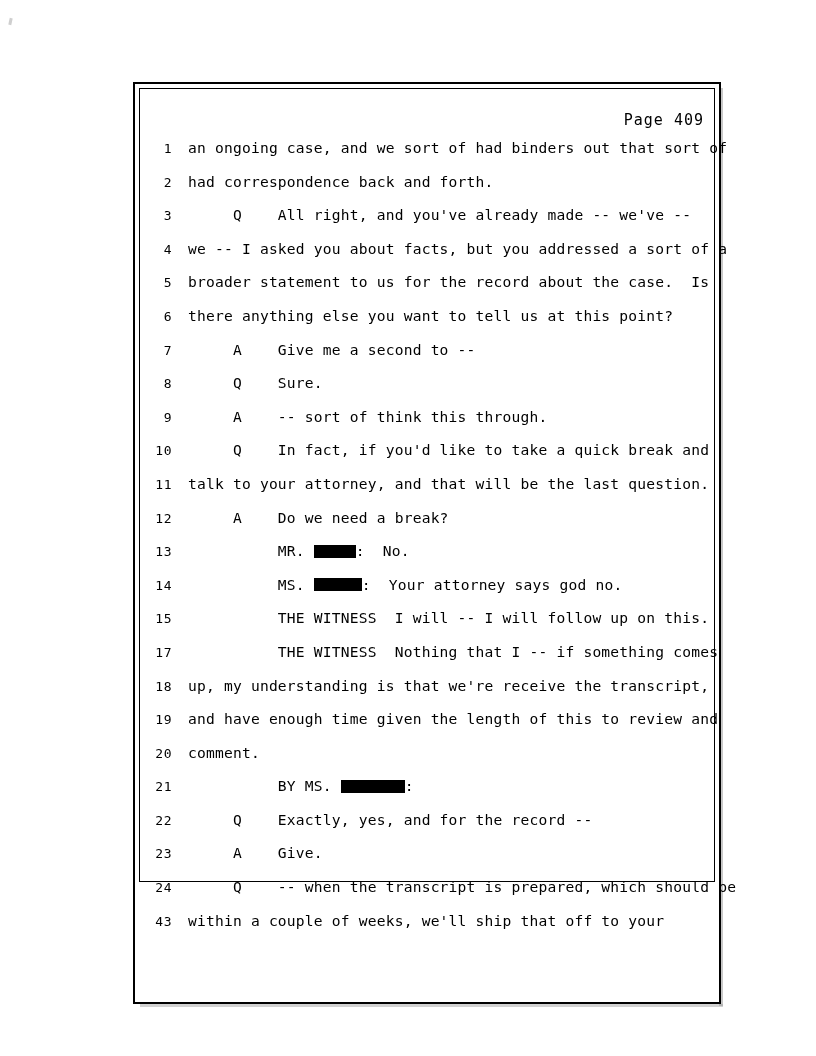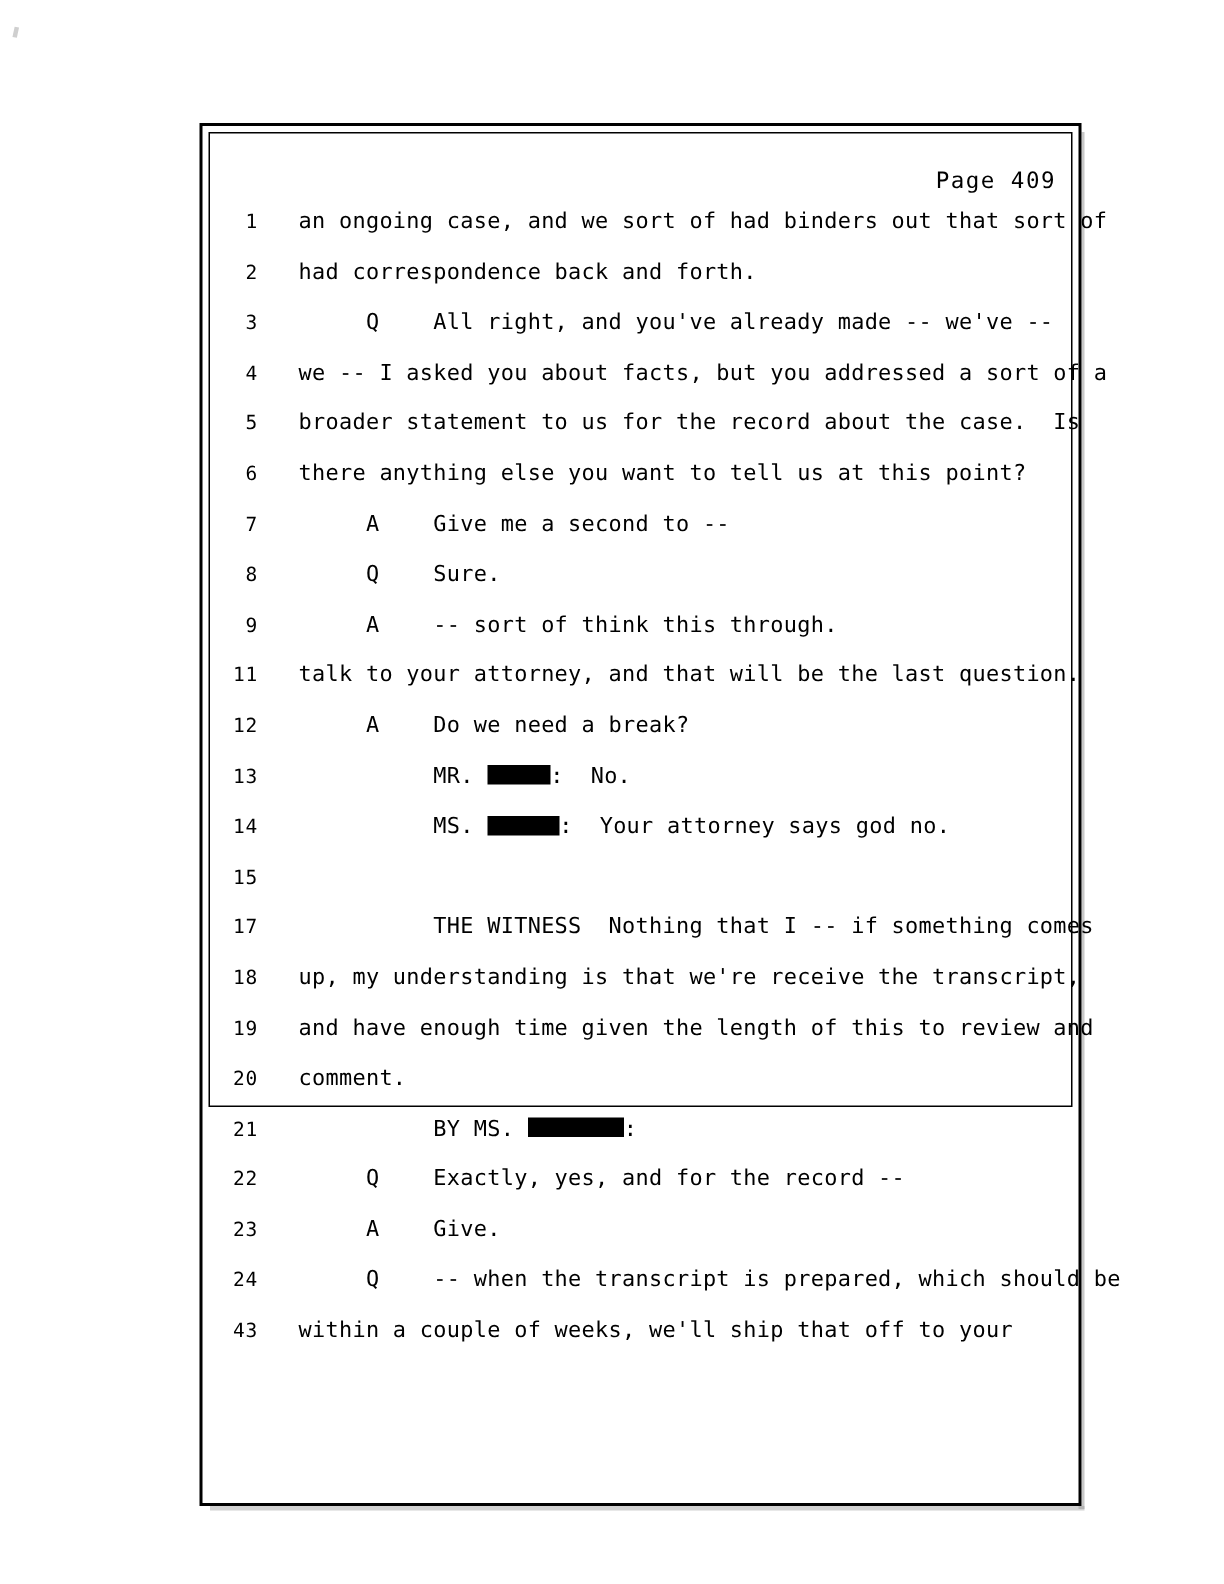--- a/index.html
+++ b/index.html
@@ -40,21 +40,21 @@
     height: 922px;
     border: 2px solid #000;
     background: #ffffff;
     box-sizing: border-box;
   }
   .inner-frame {
     position: absolute;
     left: 139px;
     top: 88px;
     width: 576px;
-    height: 650px;
+    height: 794px;
     border: 1px solid #000;
     background: #ffffff;
     box-sizing: border-box;
   }
   .right-shadow {
     position: absolute;
     left: 719px;
     top: 88px;
     width: 4px;
     height: 918px;
@@ -100,21 +100,20 @@
     letter-spacing: 0.5px;
   }
   .ltext {
     position: absolute;
     left: 48px;
     top: 2px;
     right: 6px;
     font-size: 14.6px;
     letter-spacing: 0.2px;
     white-space: pre;
-    margin-left: 11px;
   }
   .bold {
     font-weight: normal;
   }
   .redact {
     display: inline-block;
     background: #000;
     vertical-align: middle;
     height: 13px;
     position: relative;
@@ -171,37 +170,42 @@
         </div>
         <div class="line">
           <span class="lnum">8</span>
           <span class="ltext bold">     Q    Sure.</span>
         </div>
         <div class="line">
           <span class="lnum">9</span>
           <span class="ltext">     A    -- sort of think this through.</span>
         </div>
         <div class="line">
+          <span class="lnum">10</span>
+          <span class="ltext bold">     Q    In fact, if you'd like to take a quick break and</span>
+        </div>
+        <div class="line">
           <span class="lnum">11</span>
           <span class="ltext bold">talk to your attorney, and that will be the last question.</span>
         </div>
         <div class="line">
           <span class="lnum">12</span>
           <span class="ltext">     A    Do we need a break?</span>
         </div>
         <div class="line">
           <span class="lnum">13</span>
           <span class="ltext"><span>          MR. </span><span class="redact r5"></span><span>:  No.</span></span>
         </div>
         <div class="line">
           <span class="lnum">14</span>
           <span class="ltext"><span>          MS. </span><span class="redact r6"></span><span>:  Your attorney says god no.</span></span>
         </div>
         <div class="line">
           <span class="lnum">15</span>
+          <span class="ltext">          THE WITNESS  I will -- I will follow up on this.</span>
         </div>
         <div class="line">
           <span class="lnum">17</span>
           <span class="ltext">          THE WITNESS  Nothing that I -- if something comes</span>
         </div>
         <div class="line">
           <span class="lnum">18</span>
           <span class="ltext">up, my understanding is that we're receive the transcript,</span>
         </div>
         <div class="line">

